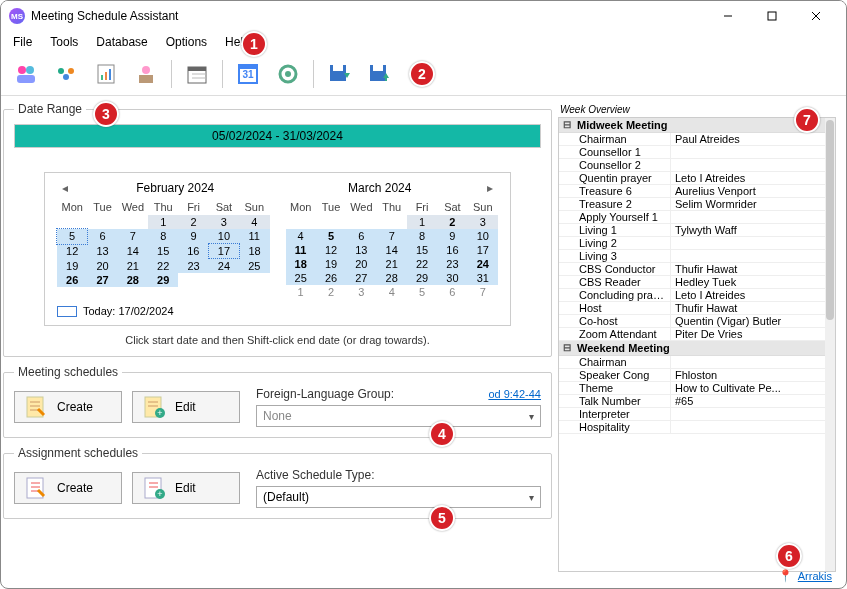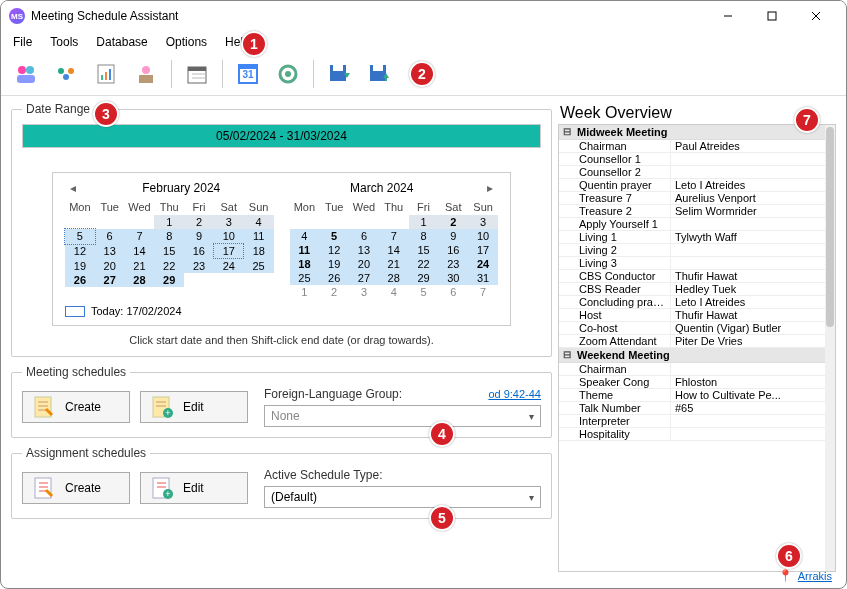--- a/index.html
+++ b/index.html
@@ -53,21 +53,21 @@
     border-bottom: 1px solid #ddd;
   }
   .toolbar .tb {
     width:38px; height:34px;
     display:flex; align-items:center; justify-content:center;
     border:1px solid transparent;
   }
   .toolbar .sep { width:1px; height:28px; background:#ccc; margin:0 4px; }
   .content {
     display:flex;
-    padding: 6px 10px 2px 10px;
+    padding: 6px 10px 2px 2px;
     gap: 6px;
     height: 478px;
   }
   .leftcol { flex:1; display:flex; flex-direction:column; gap:8px; }
   .rightcol { width:278px; display:flex; flex-direction:column; }
   fieldset {
     border:1px solid #ccc;
     border-radius:2px;
     padding: 8px 10px 10px 10px;
     position:relative;
@@ -120,21 +120,21 @@
   .fglabel { font-size:12px; color:#333; display:flex; justify-content:space-between; align-items:baseline;}
   .link { color:#0066cc; text-decoration:underline; font-size:11px; }
   .combo {
     border:1px solid #aaa; background:#fff; color:#888;
     height:22px; display:flex; align-items:center; padding:0 6px;
     position:relative;
   }
   .combo::after {
     content:"▾"; position:absolute; right:6px; color:#555; font-size:10px;
   }
-  .overview-label { font-size:16px; padding:2px 0 2px 2px; }
+  .overview-label { font-size:10px; padding:2px 0 2px 2px;font-style:italic; }
   .tree {
     border:1px solid #ccc; flex:1; overflow:hidden;
     background:#fff;
     font-size:11px;
     position:relative;
   }
   .treeinner { position:absolute; inset:0 10px 0 0; overflow:hidden; }
   .grouphdr {
     background:#e6e6e6; font-weight:bold;
     padding:1px 4px 1px 18px;
@@ -534,21 +534,21 @@
           </div>
           <div class="row">
             <div class="k">Counsellor 2</div>
             <div class="v"></div>
           </div>
           <div class="row">
             <div class="k">Quentin prayer</div>
             <div class="v">Leto I Atreides</div>
           </div>
           <div class="row">
-            <div class="k">Treasure 7</div>
+            <div class="k">Treasure 6</div>
             <div class="v">Aurelius Venport</div>
           </div>
           <div class="row">
             <div class="k">Treasure 2</div>
             <div class="v">Selim Wormrider</div>
           </div>
           <div class="row">
             <div class="k">Apply Yourself 1</div>
             <div class="v"></div>
           </div>

